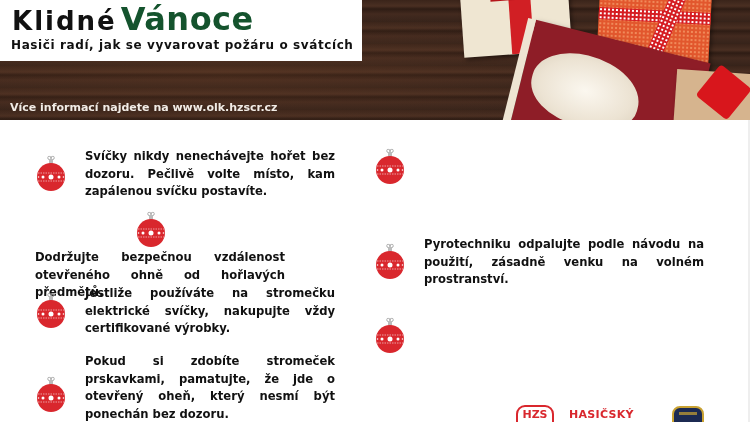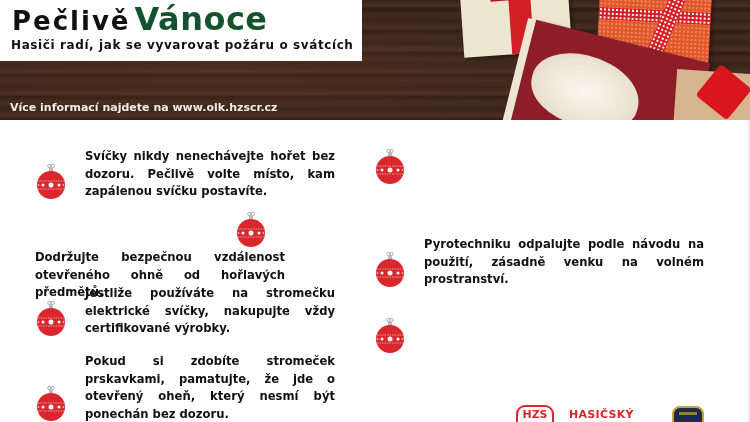--- a/index.html
+++ b/index.html
@@ -21,21 +21,21 @@
     .gift1 .rib-h { position: absolute; left: 30px; top: 0; width: 50px; height: 10px; background: #b5161b; }
     .gift2 { left: 598px; top: -8px; width: 112px; height: 76px; background: radial-gradient(circle, #f08a5a 1px, #e2572d 1.5px) 0 0/4px 4px; transform: rotate(3deg); box-shadow: 2px 3px 4px rgba(0,0,0,0.4); }
     .gift2 .rib-v { position: absolute; left: 58px; top: 0; width: 16px; height: 100%; background: radial-gradient(circle, #fff 1px, #d51c22 1.4px) 0 0/4px 4px; transform: rotate(20deg); }
     .gift2 .rib-h { position: absolute; left: 0; top: 18px; width: 100%; height: 12px; background: radial-gradient(circle, #fff 1px, #d51c22 1.4px) 0 0/4px 4px; }
     .gift3 { left: 520px; top: 40px; width: 180px; height: 110px; background: #8e1d27; transform: rotate(14deg); box-shadow: 2px 3px 6px rgba(0,0,0,0.5); }
     .gift3 .bow { position: absolute; left: 10px; top: 22px; width: 110px; height: 70px; background: radial-gradient(ellipse at 50% 50%, #fbf7ef 0%, #ece3d3 60%, #d8ccb7 100%); border-radius: 45% 55% 40% 50%; }
     .gift3 .edge { position: absolute; left: -8px; top: 0; width: 8px; height: 100%; background: #eee4d2; }
     .gift4 { left: 675px; top: 72px; width: 90px; height: 60px; background: #d6b48e; transform: rotate(4deg); box-shadow: 2px 3px 4px rgba(0,0,0,0.4); }
     .gift4 .rib { position: absolute; left: 28px; top: 0; width: 40px; height: 40px; background: #d8161c; transform: rotate(35deg); border-radius: 4px; }
     
-    .tip { position: absolute; display: flex; align-items: flex-end; }
+    .tip { position: absolute; display: flex; align-items: center; }
     .ornament { width: 32px; height: 38px; flex: none; margin-right: 18px; }
     .tip-text { font-size: 11.6px; font-weight: bold; color: #111; line-height: 17.5px; text-align: justify; text-align-last: left; }
     .left .tip-text { width: 250px; }
     .right .tip-text { width: 280px; }
     
     .hzs-logo { position: absolute; left: 516px; top: 405px; width: 38px; height: 20px; border: 2px solid #d9272d; border-radius: 9px 9px 2px 2px; color: #d9272d; font-weight: bold; font-size: 11px; text-align: center; line-height: 16px; }
     .hzs-name { position: absolute; left: 569px; top: 408px; color: #d9272d; font-weight: bold; font-size: 11px; letter-spacing: 0.3px; }
     .badge-logo { position: absolute; left: 672px; top: 406px; width: 32px; height: 22px; background: #1c2a52; border: 2px solid #c9a232; border-radius: 8px 8px 0 0; }
     .badge-logo::after { content: ""; position: absolute; left: 5px; top: 4px; width: 18px; height: 3px; background: #c9a232; opacity: 0.7; }
     .edge-line { position: absolute; right: 0; top: 120px; width: 2px; height: 302px; background: #eeeeee; }
@@ -56,21 +56,21 @@
       <div class="edge"></div>
       <div class="bow"></div>
     </div>
   <div class="gift gift4">
       <div class="rib"></div>
     </div>
 </div>
 
 <div class="title-panel">
   <div class="title">
-    <span>Pečlivě</span><span class="accent">Vánoce</span>
+    <span>Klidné</span><span class="accent">Vánoce</span>
   </div>
   <div class="subtitle">Hasiči radí, jak se vyvarovat požáru o svátcích</div>
 </div>
 <div class="more-info">Více informací najdete na www.olk.hzscr.cz</div>
 
 <svg width="0" height="0" style="position:absolute">
   <defs>
     <symbol id="orn" viewBox="0 0 32 38">
       <path d="M16 2 q-4 -2 -3 2 q3 2 3 -2 q4 -2 3 2 q-3 2 -3 -2" fill="none" stroke="#999" stroke-width="0.8"></path>
       <rect x="14" y="4" width="4" height="5" fill="#bbb"></rect>

